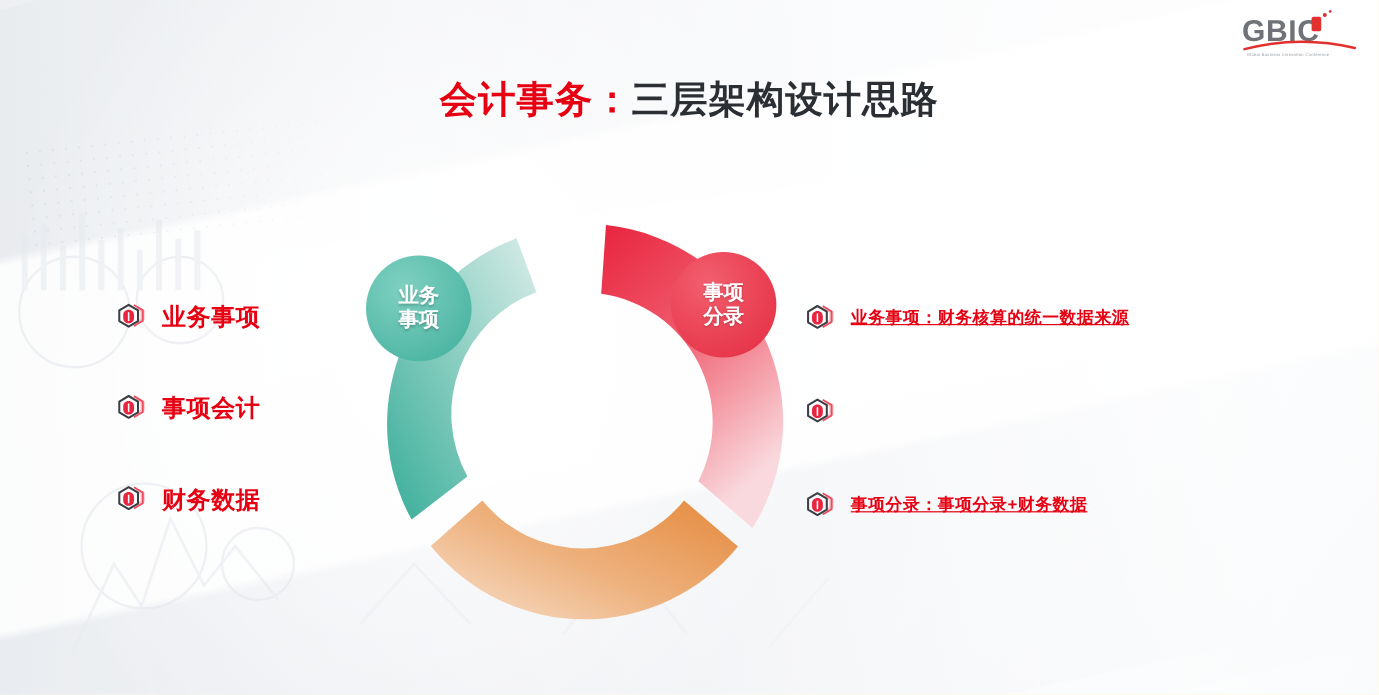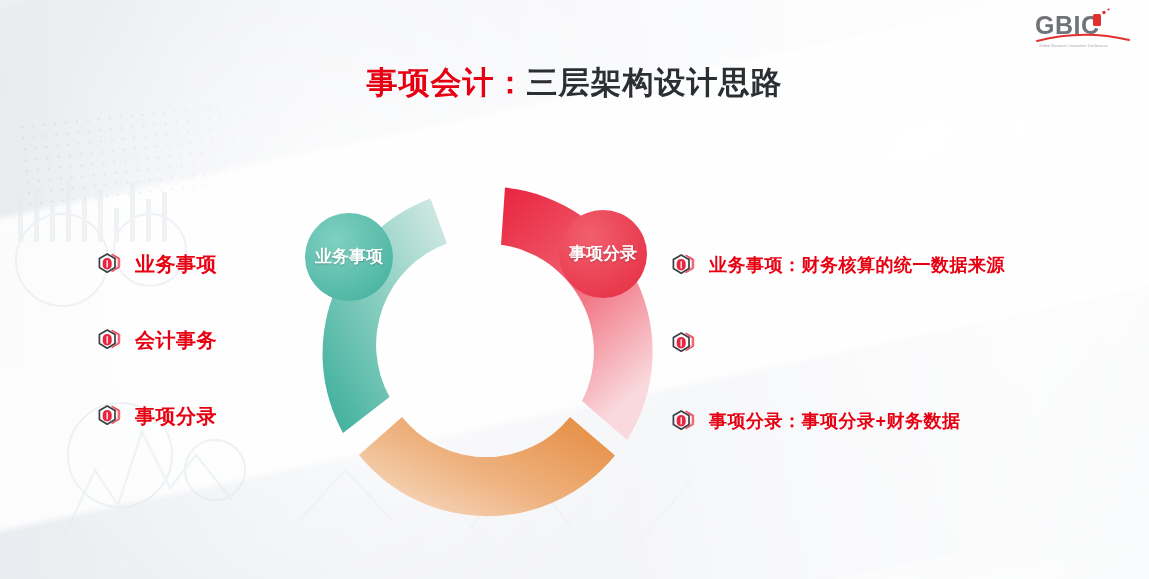--- a/index.html
+++ b/index.html
@@ -79,21 +79,21 @@
   }
   .title .t-red  { color:#e60012; }
   .title .t-dark { color:#2b2f33; }
 
   
   .donut { position:absolute; left:290px; top:165px; width:405px; height:375px; }
   .donut svg { display:block; width:100%; height:100%; }
 
   .bubble {
     position:absolute; border-radius:50%;
-    display:flex; flex-direction:row;
+    display:flex; flex-direction:column;
     align-items:center; justify-content:center;
     color:#ffffff; font-weight:bold; font-size:17px; line-height:1.2;
     text-shadow:0 1px 2px rgba(0,0,0,.22);
   }
   .bubble span { display:block; }
   .bubble-green  { width:88px; height:88px; left:305px; top:213px;
                    background:radial-gradient(circle at 35% 30%, #7fd0c1 0%, #52b8a6 72%, #46ad9b 100%); }
   .bubble-red    { width:88px; height:88px; left:559px; top:210px;
                    background:radial-gradient(circle at 35% 30%, #f25f6e 0%, #e8394d 72%, #e22e43 100%); }
   .bubble-orange { width:88px; height:88px; left:437px; top:442px;
@@ -107,21 +107,21 @@
   .bullets-left  .bullet-row { height:76px; }
   .bullets-right .bullet-row { height:78px; }
 
   .bullet-ico { flex:0 0 auto; width:26px; height:26px; margin-right:11px; }
   .bullet-ico svg { display:block; }
 
   .bullet-txt {
     color:#e60012; font-weight:bold; font-size:20px;
     letter-spacing:.5px; white-space:nowrap;
   }
-  .bullets-right .bullet-txt { font-size:18px; }
+  .bullets-right .bullet-txt { font-size:14px;text-decoration:underline; }
 </style>
 </head>
 <body>
 
 <div id="slide">
 
   <div class="bg-layer bg-base"></div>
   <div class="bg-layer bg-left-edge"></div>
   <div class="bg-layer bg-diag-top"></div>
   <div class="bg-layer bg-diag-1"></div>
@@ -161,21 +161,21 @@
       <text x="4" y="28" font-family="Liberation Sans, sans-serif" font-size="25" font-weight="bold" fill="#6f7377" letter-spacing="0.5">GBIC</text>
       <rect x="62" y="8" width="8" height="12" rx="1.5" fill="#e2302f"></rect>
       <circle cx="73" cy="6.5" r="1.7" fill="#e2302f"></circle>
       <circle cx="77.5" cy="3.5" r="1.1" fill="#e2302f"></circle>
       <path d="M6 35 Q52 23 98 34" fill="none" stroke="#e2302f" stroke-width="2" stroke-linecap="round"></path>
       <text x="8" y="41" font-family="Liberation Sans, sans-serif" font-size="3.4" fill="#9aa0a6" letter-spacing="0.25">Global Business Innovation Conference</text>
     </svg>
   </div>
 
   <div class="title">
-    <span class="t-red">事项会计：</span><span class="t-dark">三层架构设计思路</span>
+    <span class="t-red">会计事务：</span><span class="t-dark">三层架构设计思路</span>
   </div>
 
   <div class="donut">
     <svg viewBox="0 0 405 375">
       <defs>
         <linearGradient id="gGreen" x1="1" y1="0" x2="0" y2="1">
           <stop offset="0%" stop-color="#d9ece8"></stop>
           <stop offset="45%" stop-color="#8fd0c3"></stop>
           <stop offset="100%" stop-color="#38ad99"></stop>
         </linearGradient>
@@ -227,34 +227,34 @@
     <div class="bullet-row">
       <span class="bullet-ico">
         <svg viewBox="0 0 26 26" width="26" height="26">
           <path d="M17.2 4.3 L22.6 7.6 v7.6 l-5.4 3.3 -2.1-1.3 v-0.2 l4-2.4 V8.6 l-4-2.4 z" fill="#f3b9bd" opacity=".85"></path>
           <path d="M13.6 3.1 L21.0 7.5 v8.8 l-7.4 4.4" fill="none" stroke="#ef4b5e" stroke-width="1.5"></path>
           <path d="M9.2 3.0 L17.0 7.6 v9.0 L9.2 21.2 1.4 16.6 v-9.0 z" fill="none" stroke="#3b3f44" stroke-width="1.7" stroke-linejoin="round"></path>
           <path d="M9.2 7.1 c2.6 0 4.5 1.9 4.5 4.5 v2.4 c0 2.6-1.9 4.4-4.5 4.4 -2.6 0-4.5-1.8-4.5-4.4 v-2.4 c0-2.6 1.9-4.5 4.5-4.5 z" fill="#e8243e"></path>
           <path d="M9.2 9.3 v7.1" fill="none" stroke="#ffffff" stroke-width="1.3"></path>
         </svg>
       </span>
-      <span class="bullet-txt">会计事务</span>
-    </div>
-
-    <div class="bullet-row">
-      <span class="bullet-ico">
-        <svg viewBox="0 0 26 26" width="26" height="26">
-          <path d="M17.2 4.3 L22.6 7.6 v7.6 l-5.4 3.3 -2.1-1.3 v-0.2 l4-2.4 V8.6 l-4-2.4 z" fill="#f3b9bd" opacity=".85"></path>
-          <path d="M13.6 3.1 L21.0 7.5 v8.8 l-7.4 4.4" fill="none" stroke="#ef4b5e" stroke-width="1.5"></path>
-          <path d="M9.2 3.0 L17.0 7.6 v9.0 L9.2 21.2 1.4 16.6 v-9.0 z" fill="none" stroke="#3b3f44" stroke-width="1.7" stroke-linejoin="round"></path>
-          <path d="M9.2 7.1 c2.6 0 4.5 1.9 4.5 4.5 v2.4 c0 2.6-1.9 4.4-4.5 4.4 -2.6 0-4.5-1.8-4.5-4.4 v-2.4 c0-2.6 1.9-4.5 4.5-4.5 z" fill="#e8243e"></path>
-          <path d="M9.2 9.3 v7.1" fill="none" stroke="#ffffff" stroke-width="1.3"></path>
-        </svg>
-      </span>
-      <span class="bullet-txt">事项分录</span>
+      <span class="bullet-txt">事项会计</span>
+    </div>
+
+    <div class="bullet-row">
+      <span class="bullet-ico">
+        <svg viewBox="0 0 26 26" width="26" height="26">
+          <path d="M17.2 4.3 L22.6 7.6 v7.6 l-5.4 3.3 -2.1-1.3 v-0.2 l4-2.4 V8.6 l-4-2.4 z" fill="#f3b9bd" opacity=".85"></path>
+          <path d="M13.6 3.1 L21.0 7.5 v8.8 l-7.4 4.4" fill="none" stroke="#ef4b5e" stroke-width="1.5"></path>
+          <path d="M9.2 3.0 L17.0 7.6 v9.0 L9.2 21.2 1.4 16.6 v-9.0 z" fill="none" stroke="#3b3f44" stroke-width="1.7" stroke-linejoin="round"></path>
+          <path d="M9.2 7.1 c2.6 0 4.5 1.9 4.5 4.5 v2.4 c0 2.6-1.9 4.4-4.5 4.4 -2.6 0-4.5-1.8-4.5-4.4 v-2.4 c0-2.6 1.9-4.5 4.5-4.5 z" fill="#e8243e"></path>
+          <path d="M9.2 9.3 v7.1" fill="none" stroke="#ffffff" stroke-width="1.3"></path>
+        </svg>
+      </span>
+      <span class="bullet-txt">财务数据</span>
     </div>
 
   </div>
 
   <div class="bullets-right">
 
     <div class="bullet-row">
       <span class="bullet-ico">
         <svg viewBox="0 0 26 26" width="26" height="26">
           <path d="M17.2 4.3 L22.6 7.6 v7.6 l-5.4 3.3 -2.1-1.3 v-0.2 l4-2.4 V8.6 l-4-2.4 z" fill="#f3b9bd" opacity=".85"></path>

